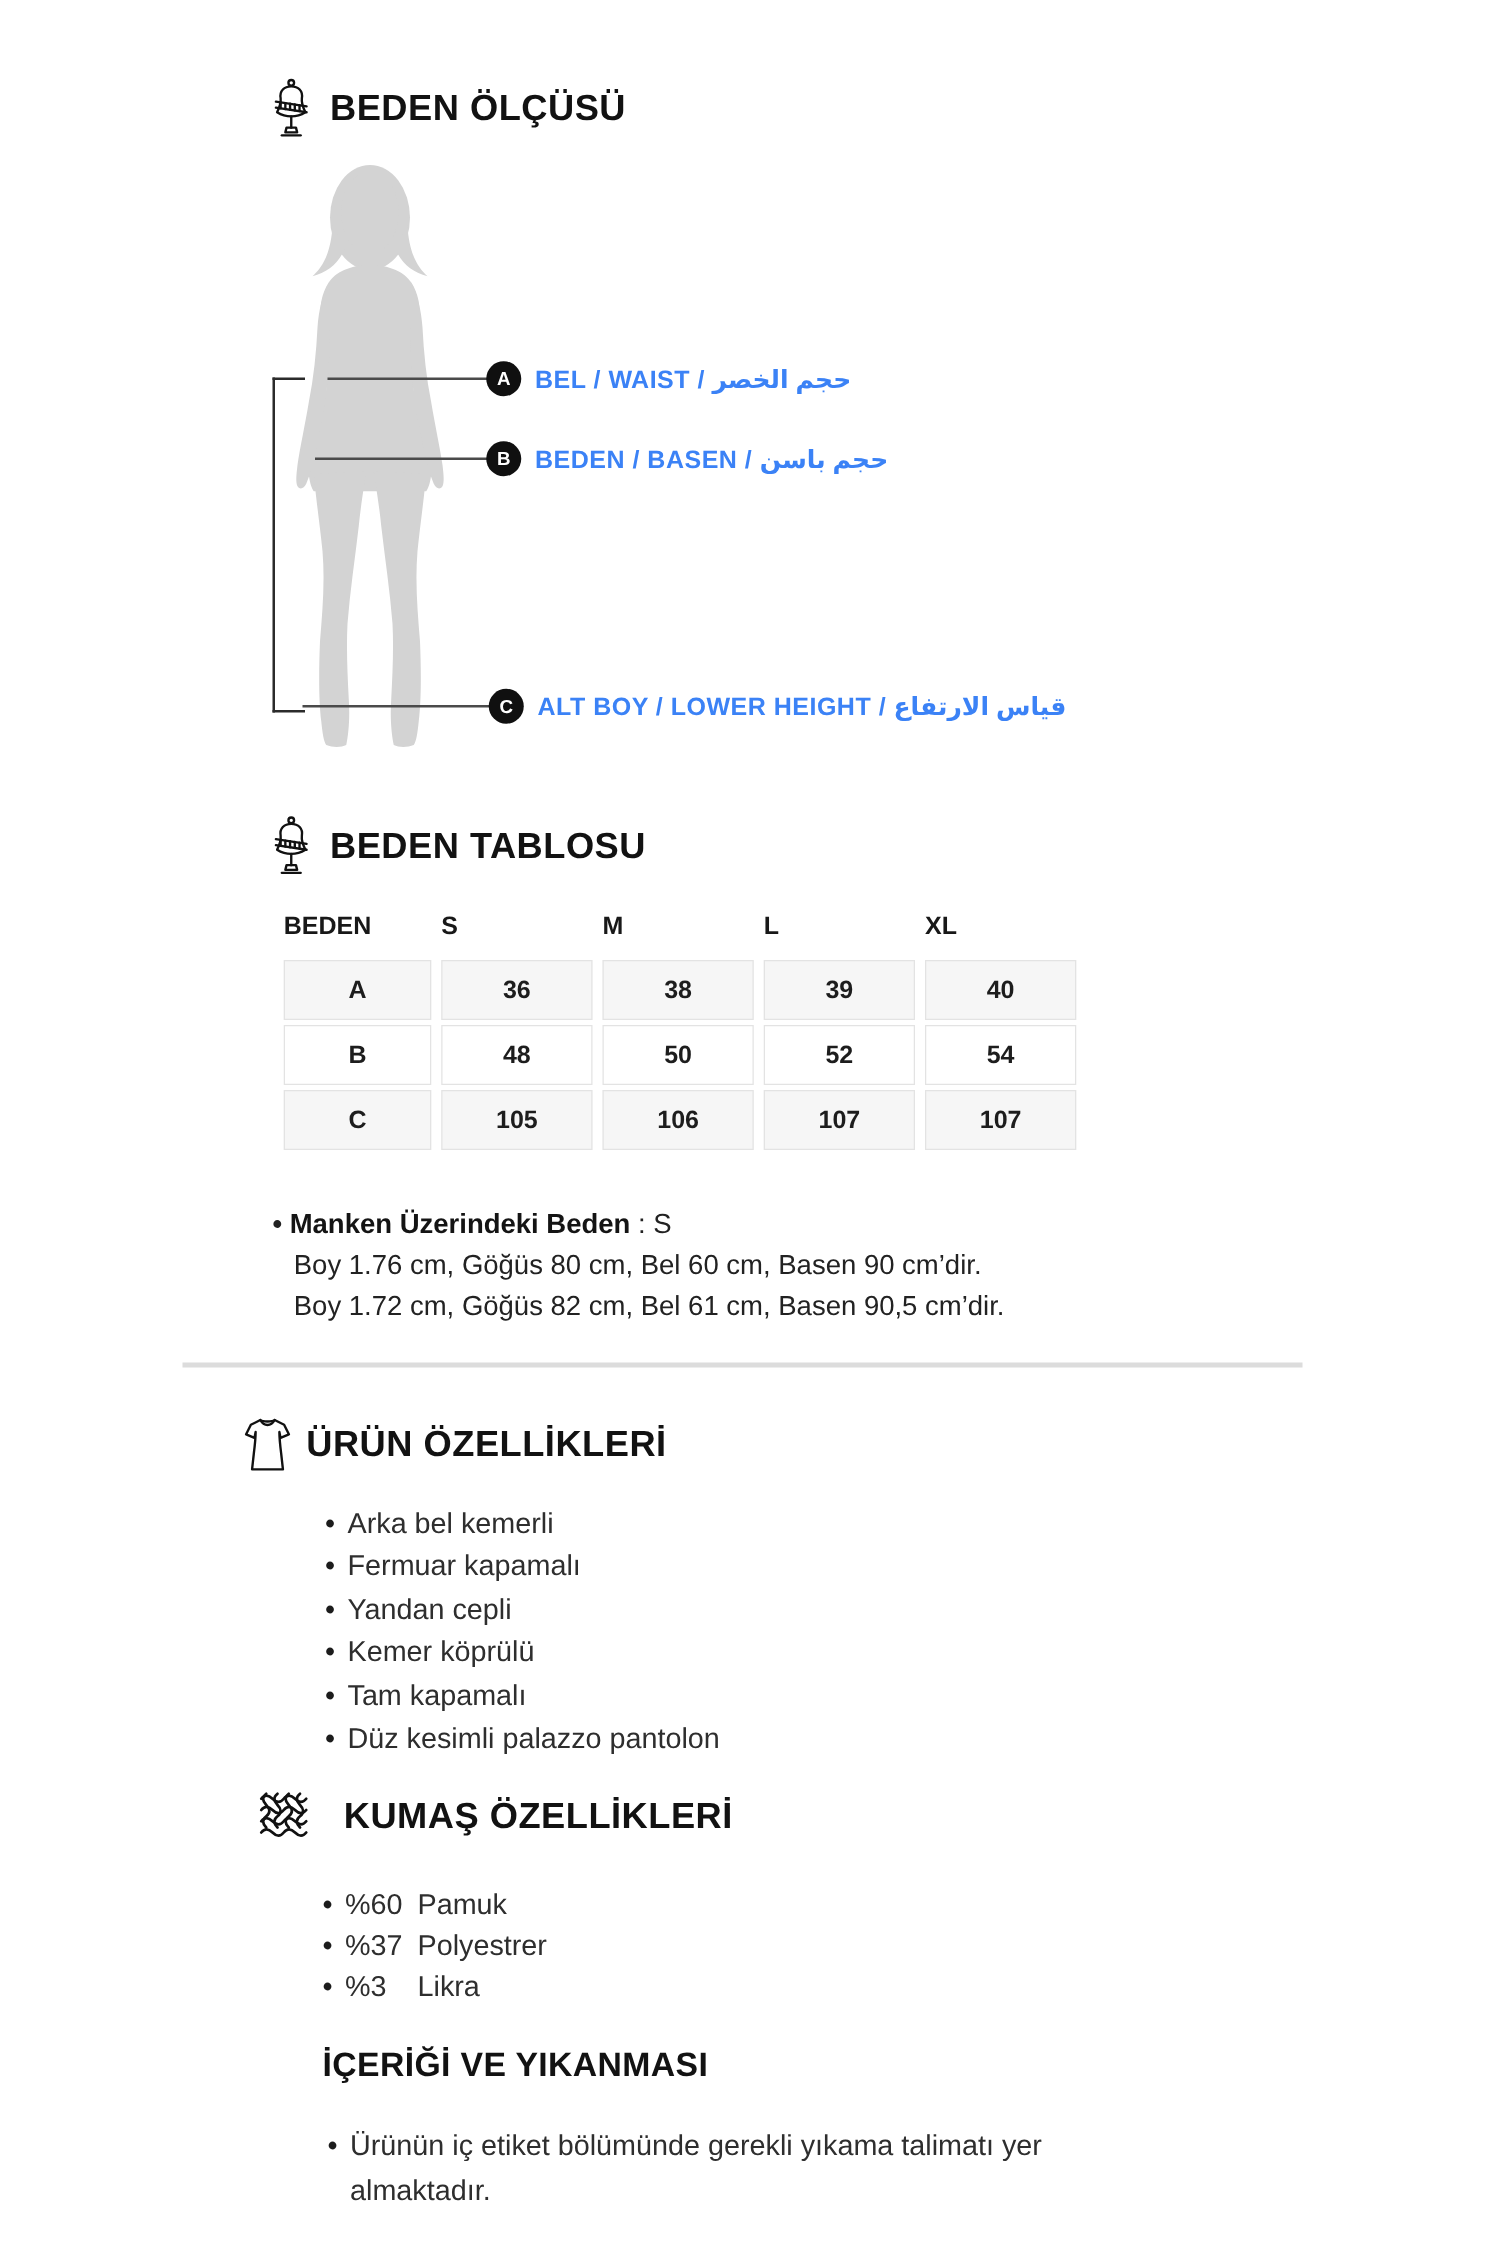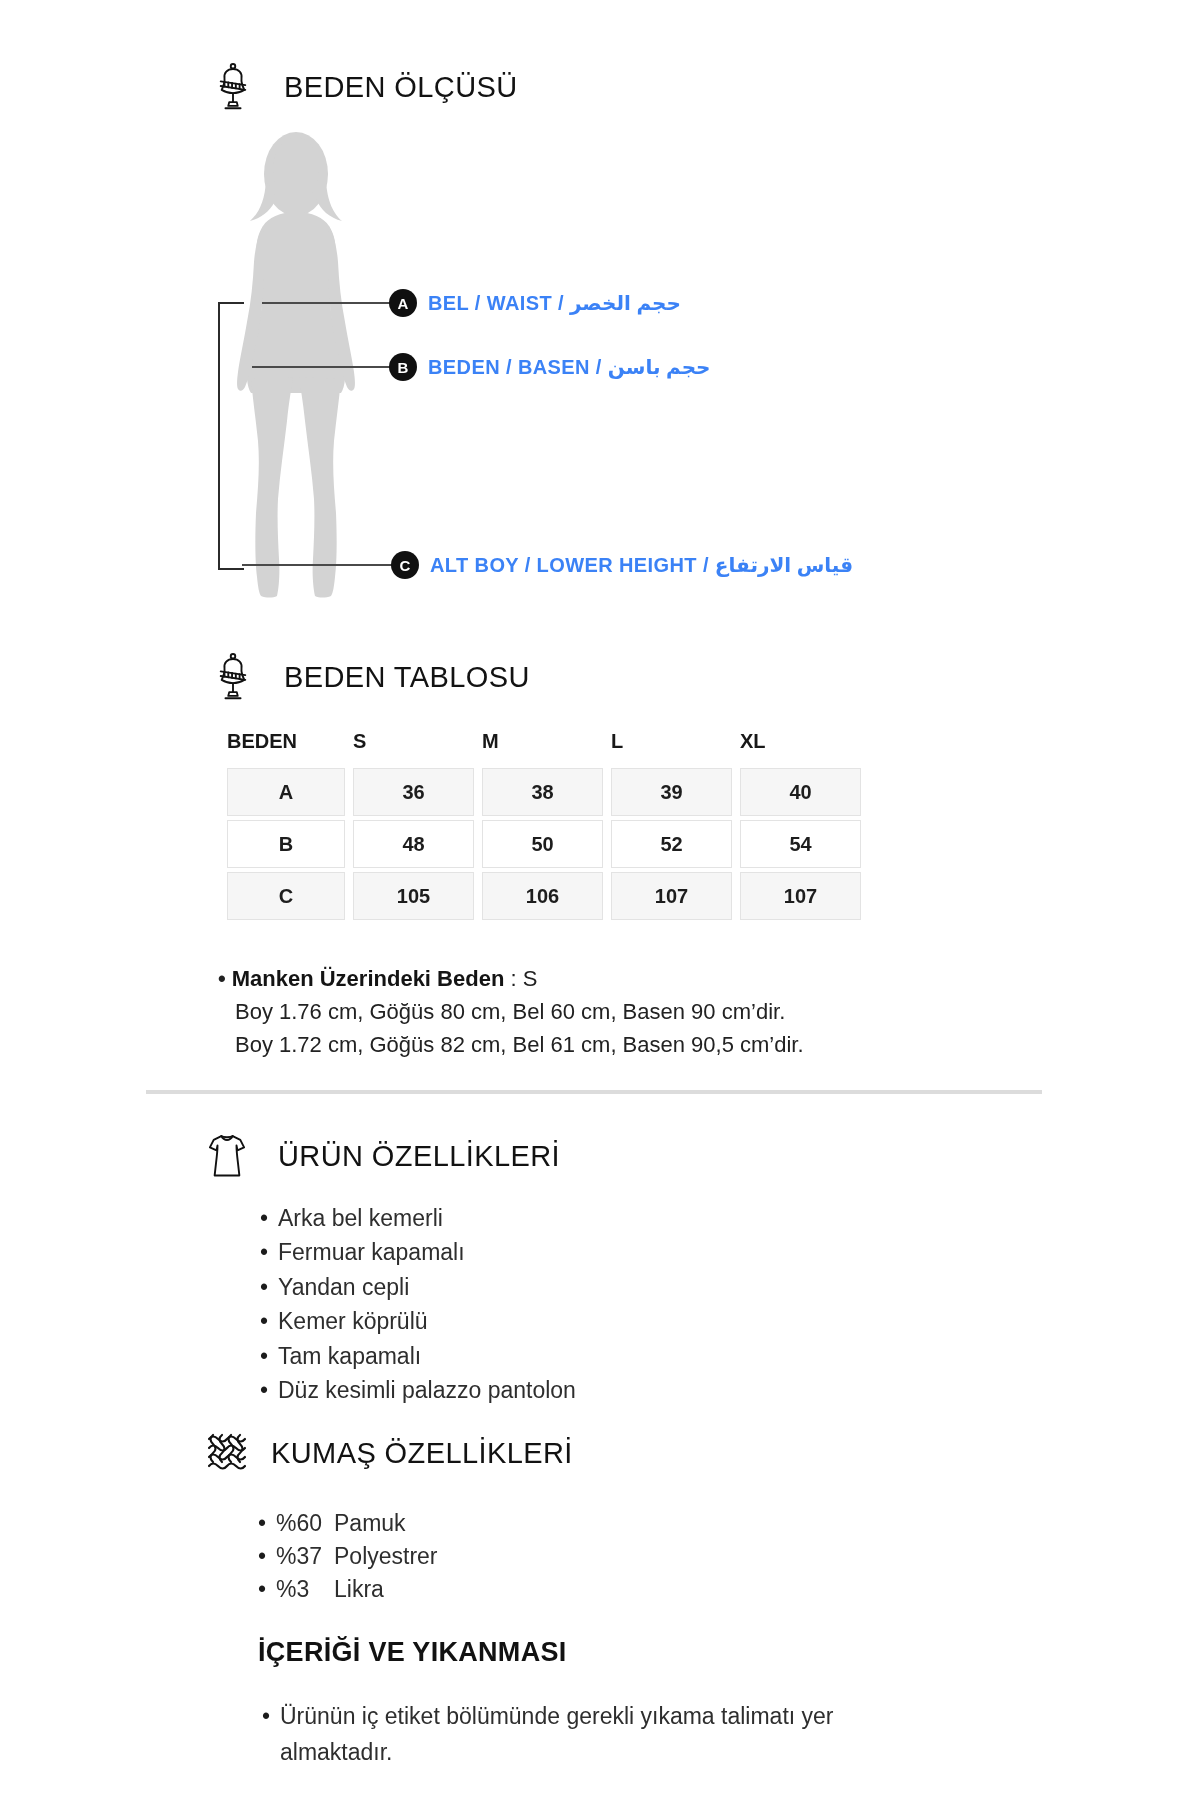--- a/index.html
+++ b/index.html
@@ -6,21 +6,21 @@
   body{
     width:1200px;height:1800px;position:relative;overflow:hidden;
     background:#ffffff;
     font-family:"Liberation Sans","DejaVu Sans",sans-serif;
     color:#1a1a1a;
   }
   .abs{position:absolute;}
 
   
   .sec-header{display:flex;align-items:center;gap:14px;}
-  .sec-title{font-size:29px;font-weight:400;letter-spacing:.4px;color:#121212;white-space:nowrap;margin-left:20px;}
+  .sec-title{font-size:29px;font-weight:700;letter-spacing:.4px;color:#121212;white-space:nowrap;}
   .sec-icon svg{display:block;}
 
   
   .silhouette{left:220px;top:118px;}
   .bracket{left:218px;top:302px;width:24px;height:264px;
     border-left:2px solid #2b2b2b;border-top:2px solid #2b2b2b;border-bottom:2px solid #2b2b2b;}
   .mline{height:2px;background:#4a4a4a;}
   .badge{width:28px;height:28px;border-radius:50%;background:#101010;color:#fff;
     display:flex;align-items:center;justify-content:center;font-size:15px;font-weight:700;}
   .mlabel{font-size:20px;font-weight:600;letter-spacing:.4px;color:#3b82f6;white-space:nowrap;
@@ -164,21 +164,21 @@
     <span class="dot">•</span><span class="lbl">Manken Üzerindeki Beden</span><span> : </span><span>S</span>
   </div>
   <div class="model-lines">
     <div>Boy 1.76 cm, Göğüs  80 cm, Bel 60 cm, Basen 90 cm’dir.</div>
     <div>Boy 1.72 cm, Göğüs  82 cm, Bel 61 cm, Basen 90,5 cm’dir.</div>
   </div>
 </div>
 
 <div class="abs divider"></div>
 
-<div class="abs sec-header" style="left:208px;top:1134px;height:44px;gap:12px;">
+<div class="abs sec-header" style="left:195px;top:1134px;height:44px;gap:12px;">
   <span class="sec-icon">
     <svg width="38" height="44" viewBox="0 0 40 46" fill="none" stroke="#111" stroke-width="2" stroke-linecap="round" stroke-linejoin="round">
       <path d="M14,2 C15.5,4.8 17.5,6.2 20,6.2 C22.5,6.2 24.5,4.8 26,2 L34,6 L38,14 L31,17 L30,12 C30,14 30.5,22 31.5,30 C32.2,36 32.6,40 33,43.5 L7,43.5 C7.4,40 7.8,36 8.5,30 C9.5,22 10,14 10,12 L9,17 L2,14 L6,6 Z"></path>
       <path d="M14,2 C16,3.6 24,3.6 26,2"></path>
     </svg>
   </span>
   <span class="sec-title">ÜRÜN ÖZELLİKLERİ</span>
 </div>
 
 <ul class="abs blist features">
@@ -201,21 +201,21 @@
   <li>
       <span class="dot">•</span>
       <span>Tam kapamalı</span>
     </li>
   <li>
       <span class="dot">•</span>
       <span>Düz kesimli palazzo pantolon</span>
     </li>
 </ul>
 
-<div class="abs sec-header" style="left:207px;top:1430px;height:46px;gap:4px;">
+<div class="abs sec-header" style="left:207px;top:1430px;height:46px;gap:28px;">
   <span class="sec-icon">
     <svg width="40" height="46" viewBox="0 0 40 40" fill="none" stroke="#111" stroke-width="2.2" stroke-linecap="round">
       <path d="M2,6 q4,-5 9,0 t9,0 t9,0 t9,0"></path>
       <path d="M2,15 q4,-5 9,0 t9,0 t9,0 t9,0"></path>
       <path d="M2,24 q4,-5 9,0 t9,0 t9,0 t9,0"></path>
       <path d="M2,33 q4,-5 9,0 t9,0 t9,0 t9,0"></path>
       <path d="M6,2 q-5,4 0,9 t0,9 t0,9"></path>
       <path d="M15,2 q-5,4 0,9 t0,9 t0,9"></path>
       <path d="M24,2 q-5,4 0,9 t0,9 t0,9"></path>
       <path d="M33,2 q-5,4 0,9 t0,9 t0,9"></path>

